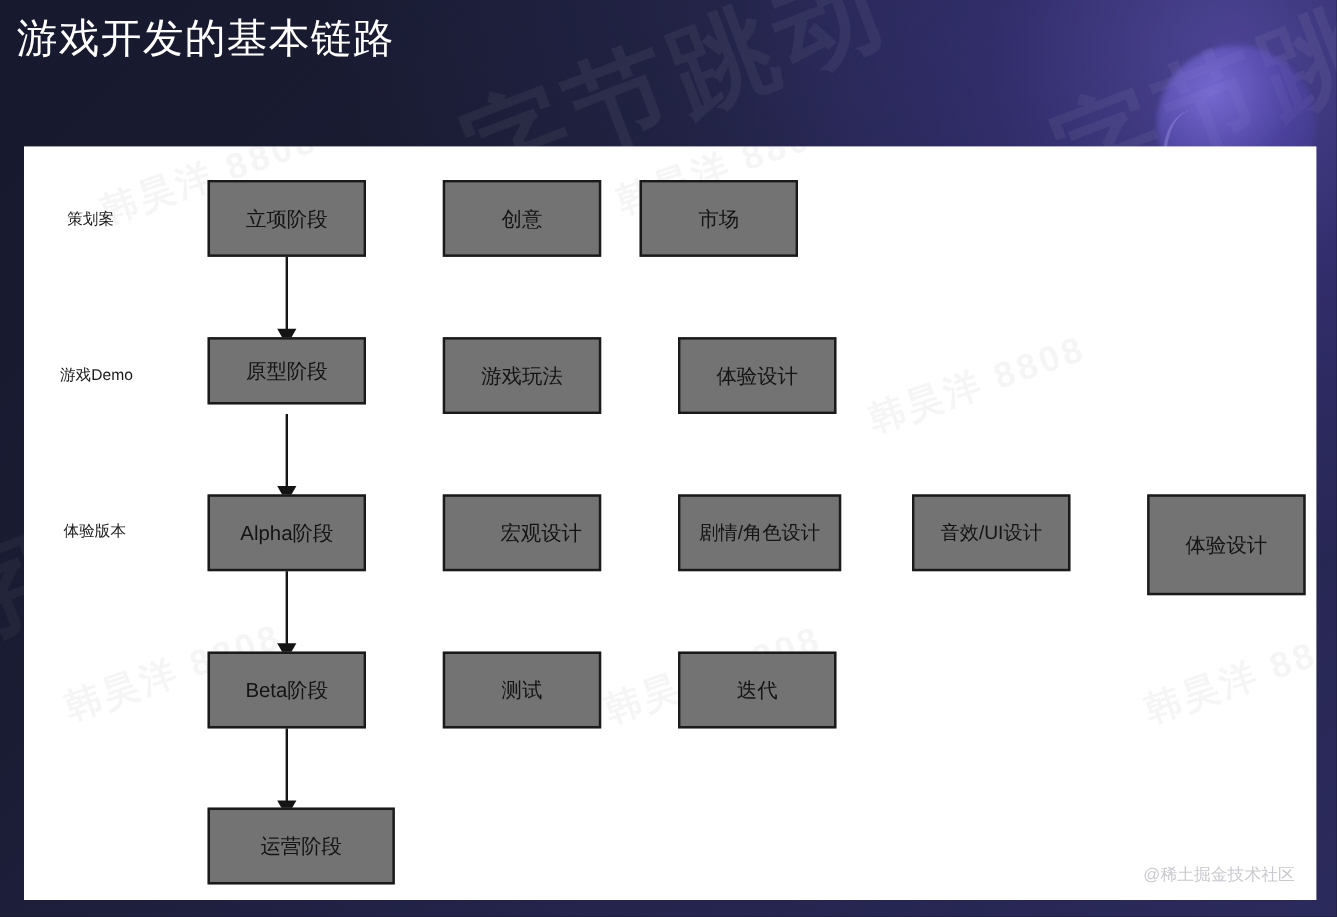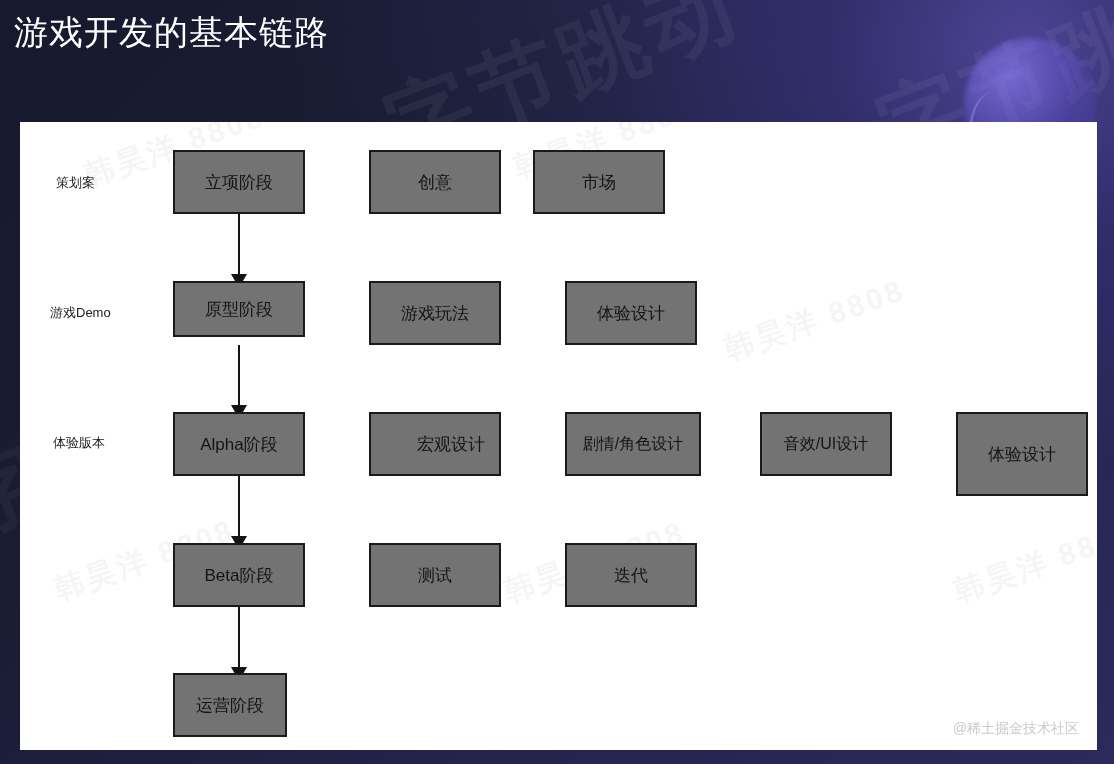--- a/index.html
+++ b/index.html
@@ -196,17 +196,17 @@
     <div class="arrow" style="left:218px; top:354px; height:66px;"></div>
     <div class="arrow-head" style="left:211px; top:414px;"></div>
 
     <div class="node" style="left:153px; top:421px; width:132px; height:64px;">Beta阶段</div>
     <div class="node" style="left:349px; top:421px; width:132px; height:64px;">测试</div>
     <div class="node" style="left:545px; top:421px; width:132px; height:64px;">迭代</div>
 
     <div class="arrow" style="left:218px; top:485px; height:66px;"></div>
     <div class="arrow-head" style="left:211px; top:545px;"></div>
 
-    <div class="node" style="left:153px; top:551px; width:114px; height:64px;">运营阶段</div>
+    <div class="node" style="left:153px; top:551px; width:156px; height:64px;">运营阶段</div>
 
     <div id="credit">@稀土掘金技术社区</div>
   </div>
 </div>
 
 </body></html>

